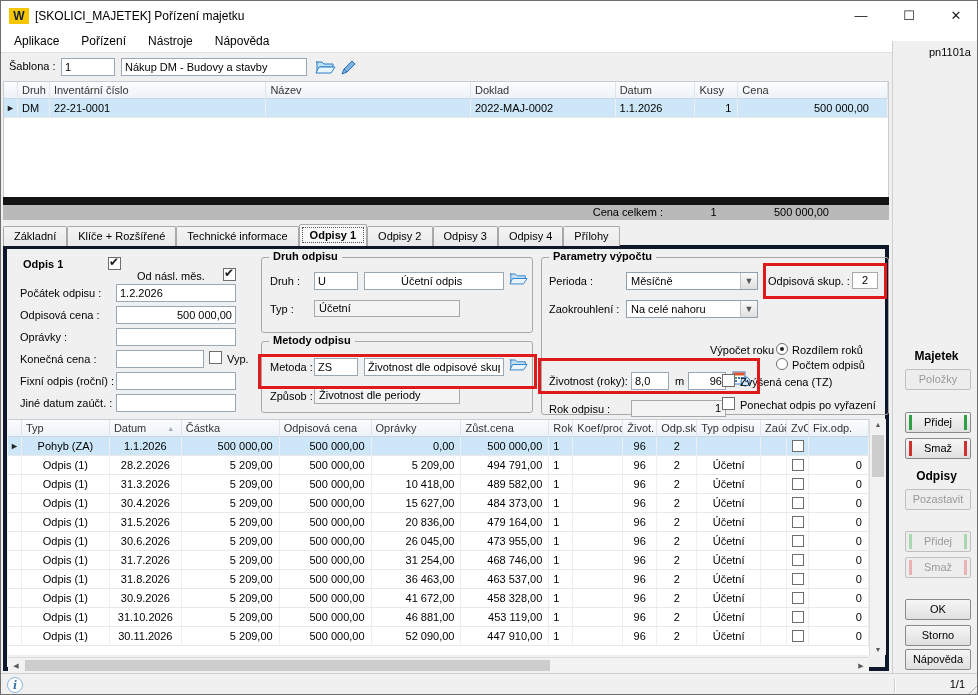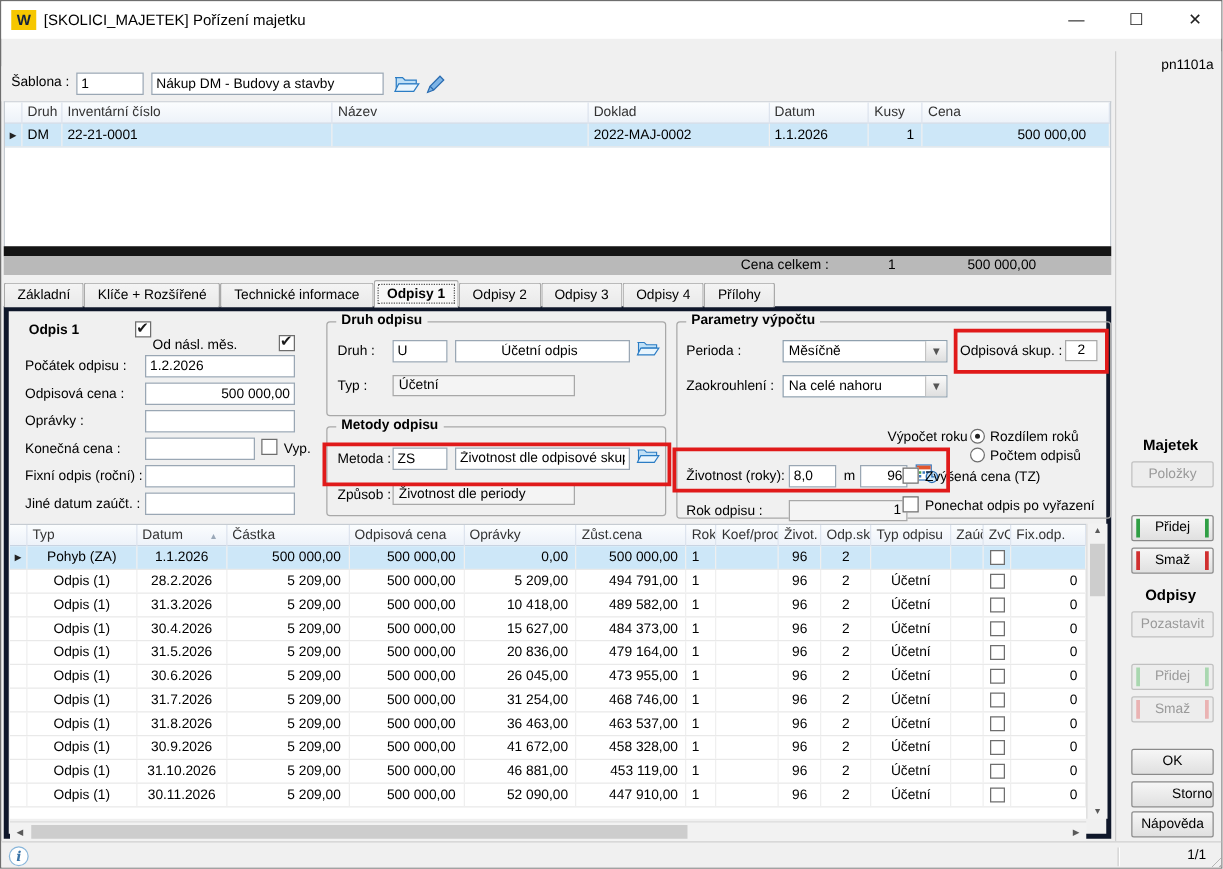--- a/index.html
+++ b/index.html
@@ -101,20 +101,21 @@
 <div id="window">
 
   <div id="titlebar">
     <div id="logo">W</div>
     <div id="title-text">[SKOLICI_MAJETEK] Pořízení majetku</div>
     <div class="wctrl" id="btn-min">—</div>
     <div class="wctrl" id="btn-max">☐</div>
     <div class="wctrl" id="btn-close">✕</div>
   </div>
 
+  <div id="menubar"><span class="menu-item">Aplikace</span><span class="menu-item">Pořízení</span><span class="menu-item">Nástroje</span><span class="menu-item">Nápověda</span></div>
 
   <div id="template-row">
     <span id="template-label" class="lbl">Šablona :</span>
     <input class="txt" id="template-code" value="1" style="">
     <input class="txt" id="template-name" value="Nákup DM - Budovy a stavby" style="">
     <span id="tpl-folder"><svg class="icon-svg" width="21" height="16" viewBox="0 0 21 16">
           <path d="M1 3 h6 l2 2 h9 v3 H5 L2 14 V3 z" fill="#bfe0f7" stroke="#2b7cc4"></path>
           <path d="M4 8 h16 l-4 6 H1 z" fill="#e9f5fd" stroke="#2b7cc4"></path>
         </svg></span>
     <span id="tpl-pencil"><svg class="icon-svg" width="16" height="16" viewBox="0 0 16 16">
@@ -162,21 +163,21 @@
       <div class="tab">Odpisy 2</div>
       <div class="tab">Odpisy 3</div>
       <div class="tab">Odpisy 4</div>
       <div class="tab">Přílohy</div>
     </div>
 
   <div id="tabpage">
 
     <span class="lbl bold" style="left:16px;top:9px;">Odpis 1</span>
     <span class="cb checked" style="position:absolute;left:101px;top:8px;"></span>
-    <span class="lbl" style="left:115px;top:21px;width:98px;text-align:left;">Od násl. měs.</span>
+    <span class="lbl" style="left:115px;top:21px;width:98px;text-align:center;">Od násl. měs.</span>
     <span class="cb checked" style="position:absolute;left:216px;top:19px;"></span>
 
     <span class="lbl" style="left:13px;top:38px;">Počátek odpisu :</span>
     <input class="txt" style="left: 109px; top: 35px; width: 120px;" value="1.2.2026">
     <span class="lbl" style="left:13px;top:60px;">Odpisová cena :</span>
     <input class="txt" style="left: 109px; top: 57px; width: 120px; text-align: right;" value="500 000,00">
     <span class="lbl" style="left:13px;top:82px;">Oprávky :</span>
     <input class="txt" style="left: 109px; top: 79px; width: 120px;" value="">
     <span class="lbl" style="left:13px;top:104px;">Konečná cena :</span>
     <input class="txt" style="left: 109px; top: 101px; width: 88px;" value="">
@@ -487,21 +488,21 @@
     <span id="form-code">pn1101a</span>
     <div class="side-label" style="top:308px;">Majetek</div>
     <div class="btn disabled" style="top:328px;">Položky</div>
     <div class="btn stripe" style="top:371px;--stripe:#2f9e44;">Přidej</div>
     <div class="btn stripe" style="top:397px;--stripe:#d02f2f;">Smaž</div>
     <div class="side-label" style="top:428px;">Odpisy</div>
     <div class="btn disabled" style="top:448px;">Pozastavit</div>
     <div class="btn stripe disabled" style="top:490px;--stripe:#a9d7b0;">Přidej</div>
     <div class="btn stripe disabled" style="top:516px;--stripe:#eab3b3;">Smaž</div>
     <div class="btn" style="top:558px;">OK</div>
-    <div class="btn" style="top:584px;text-align:right;">Storno</div>
+    <div class="btn" style="top:584px;">Storno</div>
     <div class="btn" style="top:608px;">Nápověda</div>
   </div>
 
   <div id="statusbar">
     <div id="info-icon">i</div>
     <div id="status-sep"></div>
     <span id="page-indicator">1/1</span>
     <div id="resize-grip"></div>
   </div>
 

